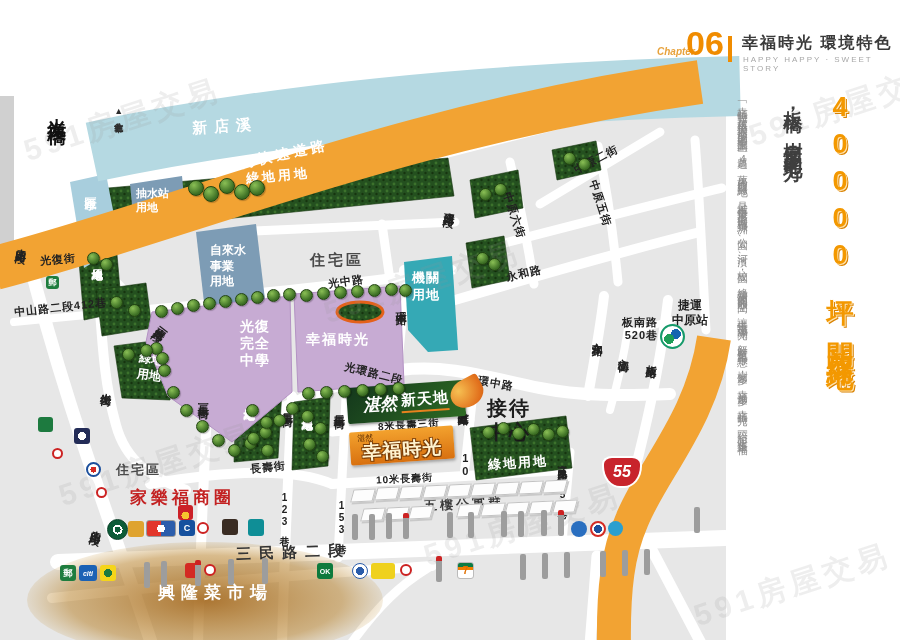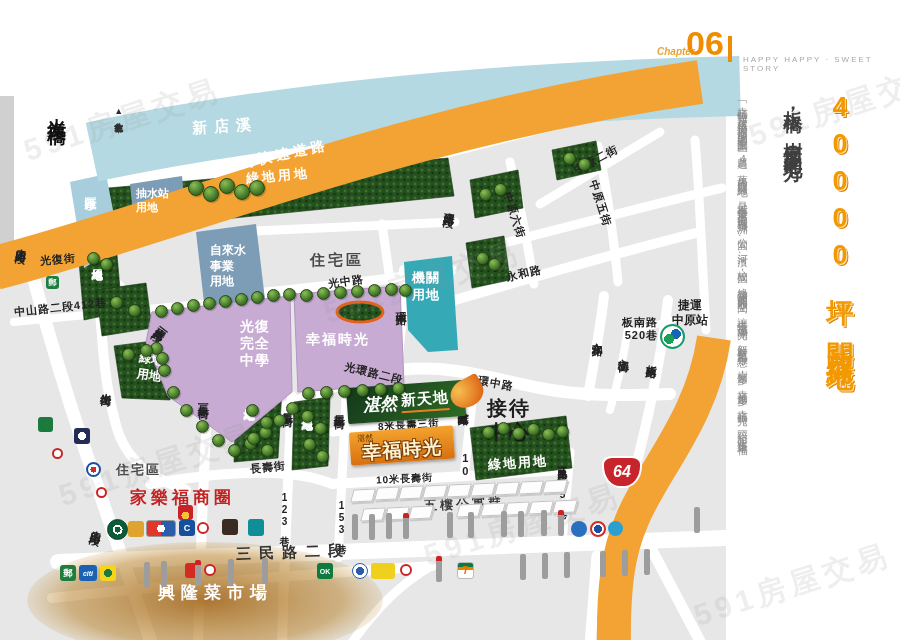--- a/index.html
+++ b/index.html
@@ -157,20 +157,21 @@
   <div class="wm" style="left:20px;top:100px;">591房屋交易</div>
   <div class="wm" style="left:320px;top:262px;">591房屋交易</div>
   <div class="wm" style="left:55px;top:445px;">591房屋交易</div>
   <div class="wm" style="left:420px;top:505px;">591房屋交易</div>
   <div class="wm" style="left:690px;top:565px;">591房屋交易</div>
   <div class="wm" style="left:745px;top:85px;">591房屋交易</div>
 
   <div class="hd-chapter">Chapter</div>
   <div class="hd-num">06</div>
   <div class="hd-bar"></div>
+  <div class="hd-title">幸福時光 環境特色</div>
   <div class="hd-sub">HAPPY HAPPY · SWEET STORY</div>
 
   <div class="sb-headline">40000坪 開放綠地</div>
   <div class="sb-subhead">板橋，樹最多的地方</div>
   <div class="sb-body">「幸福時光」座落板橋大樹最多的埔墘重劃區，超過4萬坪的自然綠地，是城市中最珍貴的城市綠洲。公園、河濱、校園，綠帶相連的開放空間，讓生活充滿陽光、新鮮空氣跟綠意！樹越多，幸福越多！幸福時光，陪您一起永遠幸福！</div>
 
   <div class="lbl v" style="left:44px;top:102px;font-size:19px;color:#111;letter-spacing:5px;">光復橋</div>
   <div class="lbl v thin" style="left:112px;top:106px;font-size:9px;">▲往台北市</div>
   <div class="lbl w" style="left:192px;top:116px;font-size:15px;letter-spacing:7px;transform:rotate(-4deg);">新店溪</div>
   <div class="lbl w" style="left:186px;top:150px;font-size:14px;letter-spacing:4px;transform:rotate(-12deg);">新北環河快速道路</div>
@@ -238,21 +239,21 @@
 
   <div class="brand-block">
     <span class="brand-script">湛然</span>
     <span class="brand-rest">新天地</span>
   </div>
   <div class="site-block">
     <span class="site-prefix">湛然</span>
     <span class="site-name">幸福時光</span>
   </div>
   <div class="leaf"></div>
-  <div class="shield">64</div>
+  <div class="shield">55</div>
   <div class="mrt"></div>
 
   <div class="icon" style="left:46px;top:276px;width:13px;height:13px;background:#1e7d3e;font-size:8px;">郵</div>
   <div class="icon" style="left:38px;top:417px;width:15px;height:15px;background:#1d7a3f;"></div>
   <div class="icon" style="left:74px;top:428px;width:16px;height:16px;background:radial-gradient(circle,#fff 0 4px,#232c57 4px);"></div>
   <div class="icon circ" style="left:52px;top:448px;width:11px;height:11px;background:#fff;border:2px solid #c22;"></div>
   <div class="icon circ" style="left:86px;top:462px;width:15px;height:15px;background:radial-gradient(circle,#d42a23 0 3px,#fff 3px);border:2px solid #1c4f9c;"></div>
   <div class="icon circ" style="left:96px;top:487px;width:11px;height:11px;background:#fff;border:2px solid #c22;"></div>
   <div class="icon circ" style="left:107px;top:519px;width:21px;height:21px;background:radial-gradient(circle,#0d5c38 0 3px,#fff 3px 5px,#0d5c38 5px);border:1px solid #063d24;"></div>
   <div class="icon" style="left:128px;top:521px;width:16px;height:16px;background:#dfa32f;"></div>

